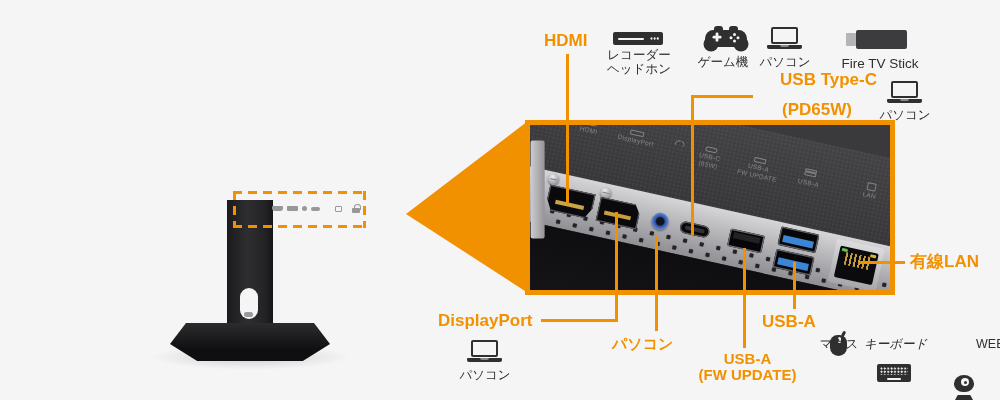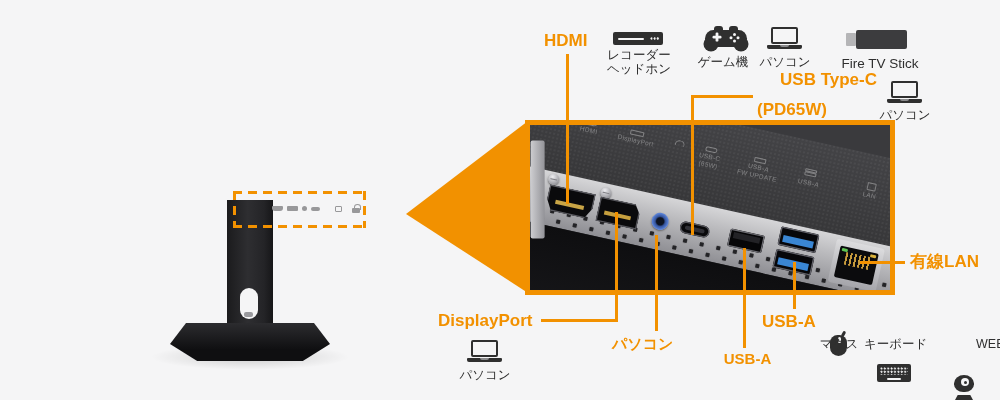--- a/index.html
+++ b/index.html
@@ -250,25 +250,26 @@
   <div class="oline" style="left:691px;top:95px;width:3px;height:140px;"></div>
   <div class="oline" style="left:860px;top:261px;width:45px;height:3px;"></div>
   <div class="oline" style="left:615px;top:212px;width:3px;height:110px;"></div>
   <div class="oline" style="left:541px;top:319px;width:77px;height:3px;"></div>
   <div class="oline" style="left:655px;top:235px;width:3px;height:96px;"></div>
   <div class="oline" style="left:743px;top:248px;width:3px;height:100px;"></div>
   <div class="oline" style="left:793px;top:262px;width:3px;height:47px;"></div>
 
   <div class="lbl-o" style="left:544px;top:32px;">HDMI</div>
   <div class="lbl-o" style="left:757px;top:71px;text-align:right;width:120px;">USB Type-C</div>
-  <div class="lbl-o" style="left:757px;top:101px;text-align:left;width:120px;">(PD65W)</div>
+  <div class="lbl-o" style="left:757px;top:101px;text-align:center;width:120px;">(PD65W)</div>
   <div class="lbl-o" style="left:910px;top:253px;">有線LAN</div>
   <div class="lbl-o" style="left:438px;top:312px;">DisplayPort</div>
   <div class="lbl-o sm" style="left:612px;top:336px;">パソコン</div>
   <div class="lbl-o sm" style="left:690px;top:351px;width:115px;text-align:center;">USB-A</div>
+  <div class="lbl-o sm" style="left:690px;top:367px;width:115px;text-align:center;">(FW UPDATE)</div>
   <div class="lbl-o" style="left:762px;top:313px;">USB-A</div>
 
   <div class="dev" style="left:613px;top:32px;">
       <div class="recorder"></div>
     </div>
   <div class="lbl-k" style="left:600px;top:48px;width:78px;">
     <span>レコーダー</span><br>
     <span>ヘッドホン</span>
   </div>
 
@@ -317,21 +318,21 @@
     <div class="mb"></div>
     <div class="mw"></div>
     <div class="mc"></div>
   </div>
   <div class="lbl-k" style="left:818px;top:337px;width:42px;">マウス</div>
 
   <div class="dev keyb" style="left:877px;top:317px;">
     <div class="keys"></div>
     <div class="space"></div>
   </div>
-  <div class="lbl-k" style="left:864px;top:337px;width:60px;">キーボード</div>
+  <div class="lbl-k" style="left:864px;top:337px;width:60px;font-style:italic;">キーボード</div>
 
   <div class="dev webcam" style="left:950px;top:310px;">
     <div class="head"></div>
     <div class="lens"></div>
     <div class="pupil"></div>
     <div class="foot"></div>
   </div>
   <div class="lbl-k" style="left:976px;top:337px;width:64px;">WEBカメラ</div>
 
 </div>

